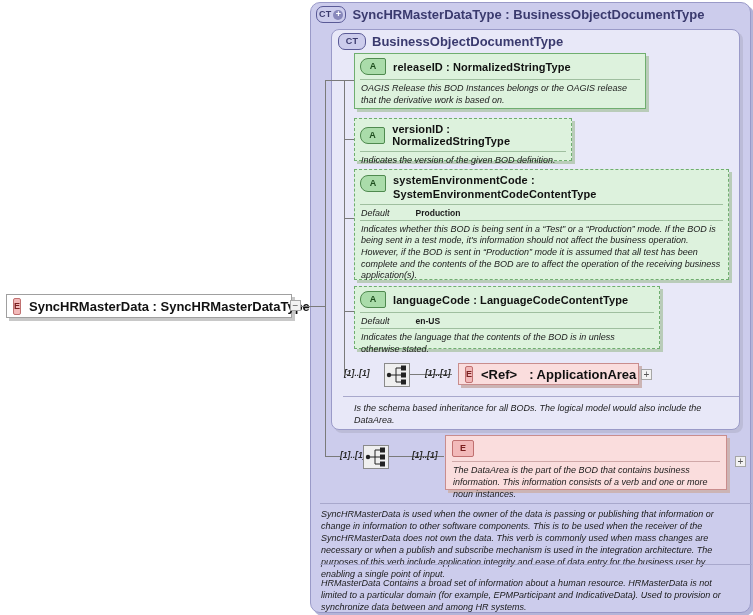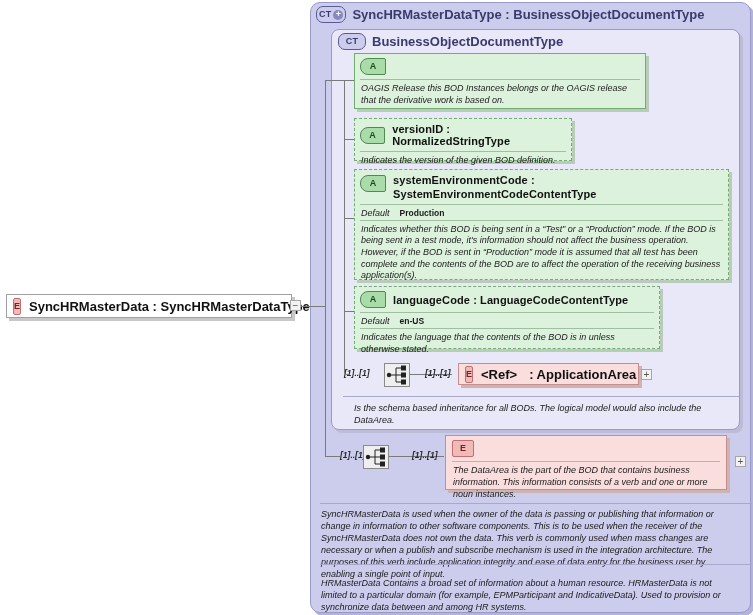--- a/index.html
+++ b/index.html
@@ -113,21 +113,21 @@
     margin: 0 5px;
     padding: 3px 1px 4px 1px;
     font-size: 9px; font-style: italic; color: #1a1a1a;
     line-height: 1.3;
   }
   .attr-default {
     border-top: 1px solid #9fbf9f;
     margin: 0 5px;
     padding: 3px 1px 2px 1px;
     font-size: 9px; color: #1a1a1a;
-    display: flex; gap: 10px; align-items: flex-start;
+    display: flex; gap: 26px; align-items: flex-start;
   }
   .attr-default .k { font-style: italic; }
   .attr-default .v { font-weight: bold; font-size: 8.5px; }
 
   
   .elem-box {
     background: #fadddd;
     border: 1px solid #c98d8d;
   }
   .elem-shadow { background: #ccb4b4; }
@@ -213,20 +213,21 @@
 
 <div class="abs type-header" id="ct-inner-title">
   <span class="badge-ct">CT</span>
   <span class="title">BusinessObjectDocumentType</span>
 </div>
 
 <div class="abs attr-shadow" style="left:357px; top:56px; width:292px; height:56px;"></div>
 <div class="abs attr-box" style="left:354px; top:53px; width:292px; height:56px;">
   <div class="attr-title">
     <span class="badge-a">A</span>
+    <span class="label">releaseID : NormalizedStringType</span>
   </div>
   <div class="attr-doc">OAGIS Release this BOD Instances belongs or the OAGIS release that the derivative work is based on.</div>
 </div>
 
 <div class="abs attr-shadow" style="left:357px; top:121px; width:218px; height:43px;"></div>
 <div class="abs attr-box optional" style="left:354px; top:118px; width:218px; height:43px;">
   <div class="attr-title">
     <span class="badge-a">A</span>
     <span class="label">versionID : NormalizedStringType</span>
   </div>

